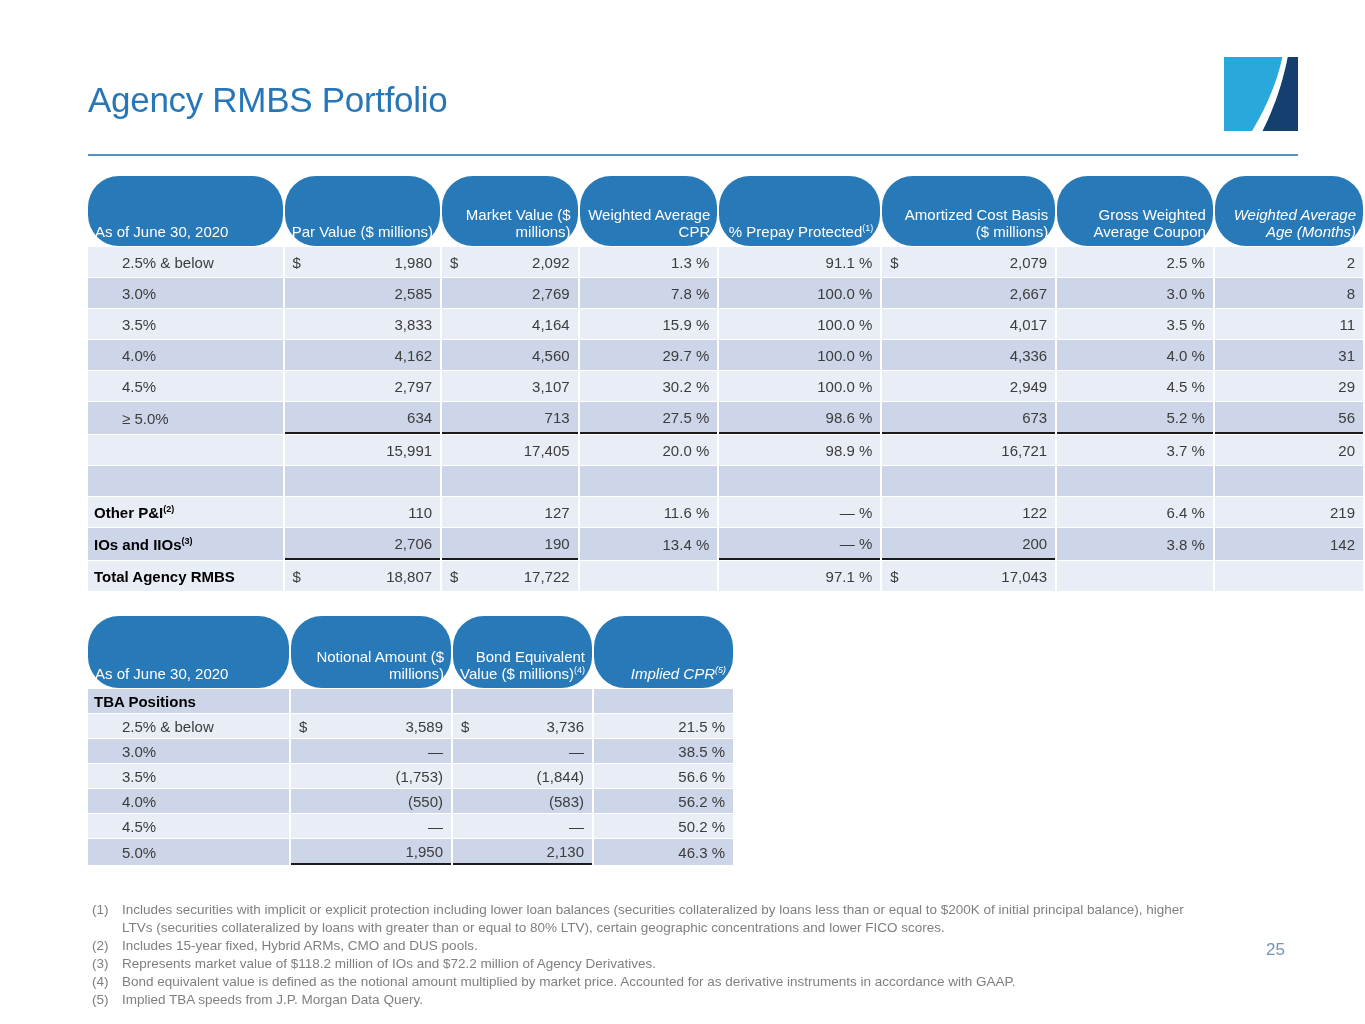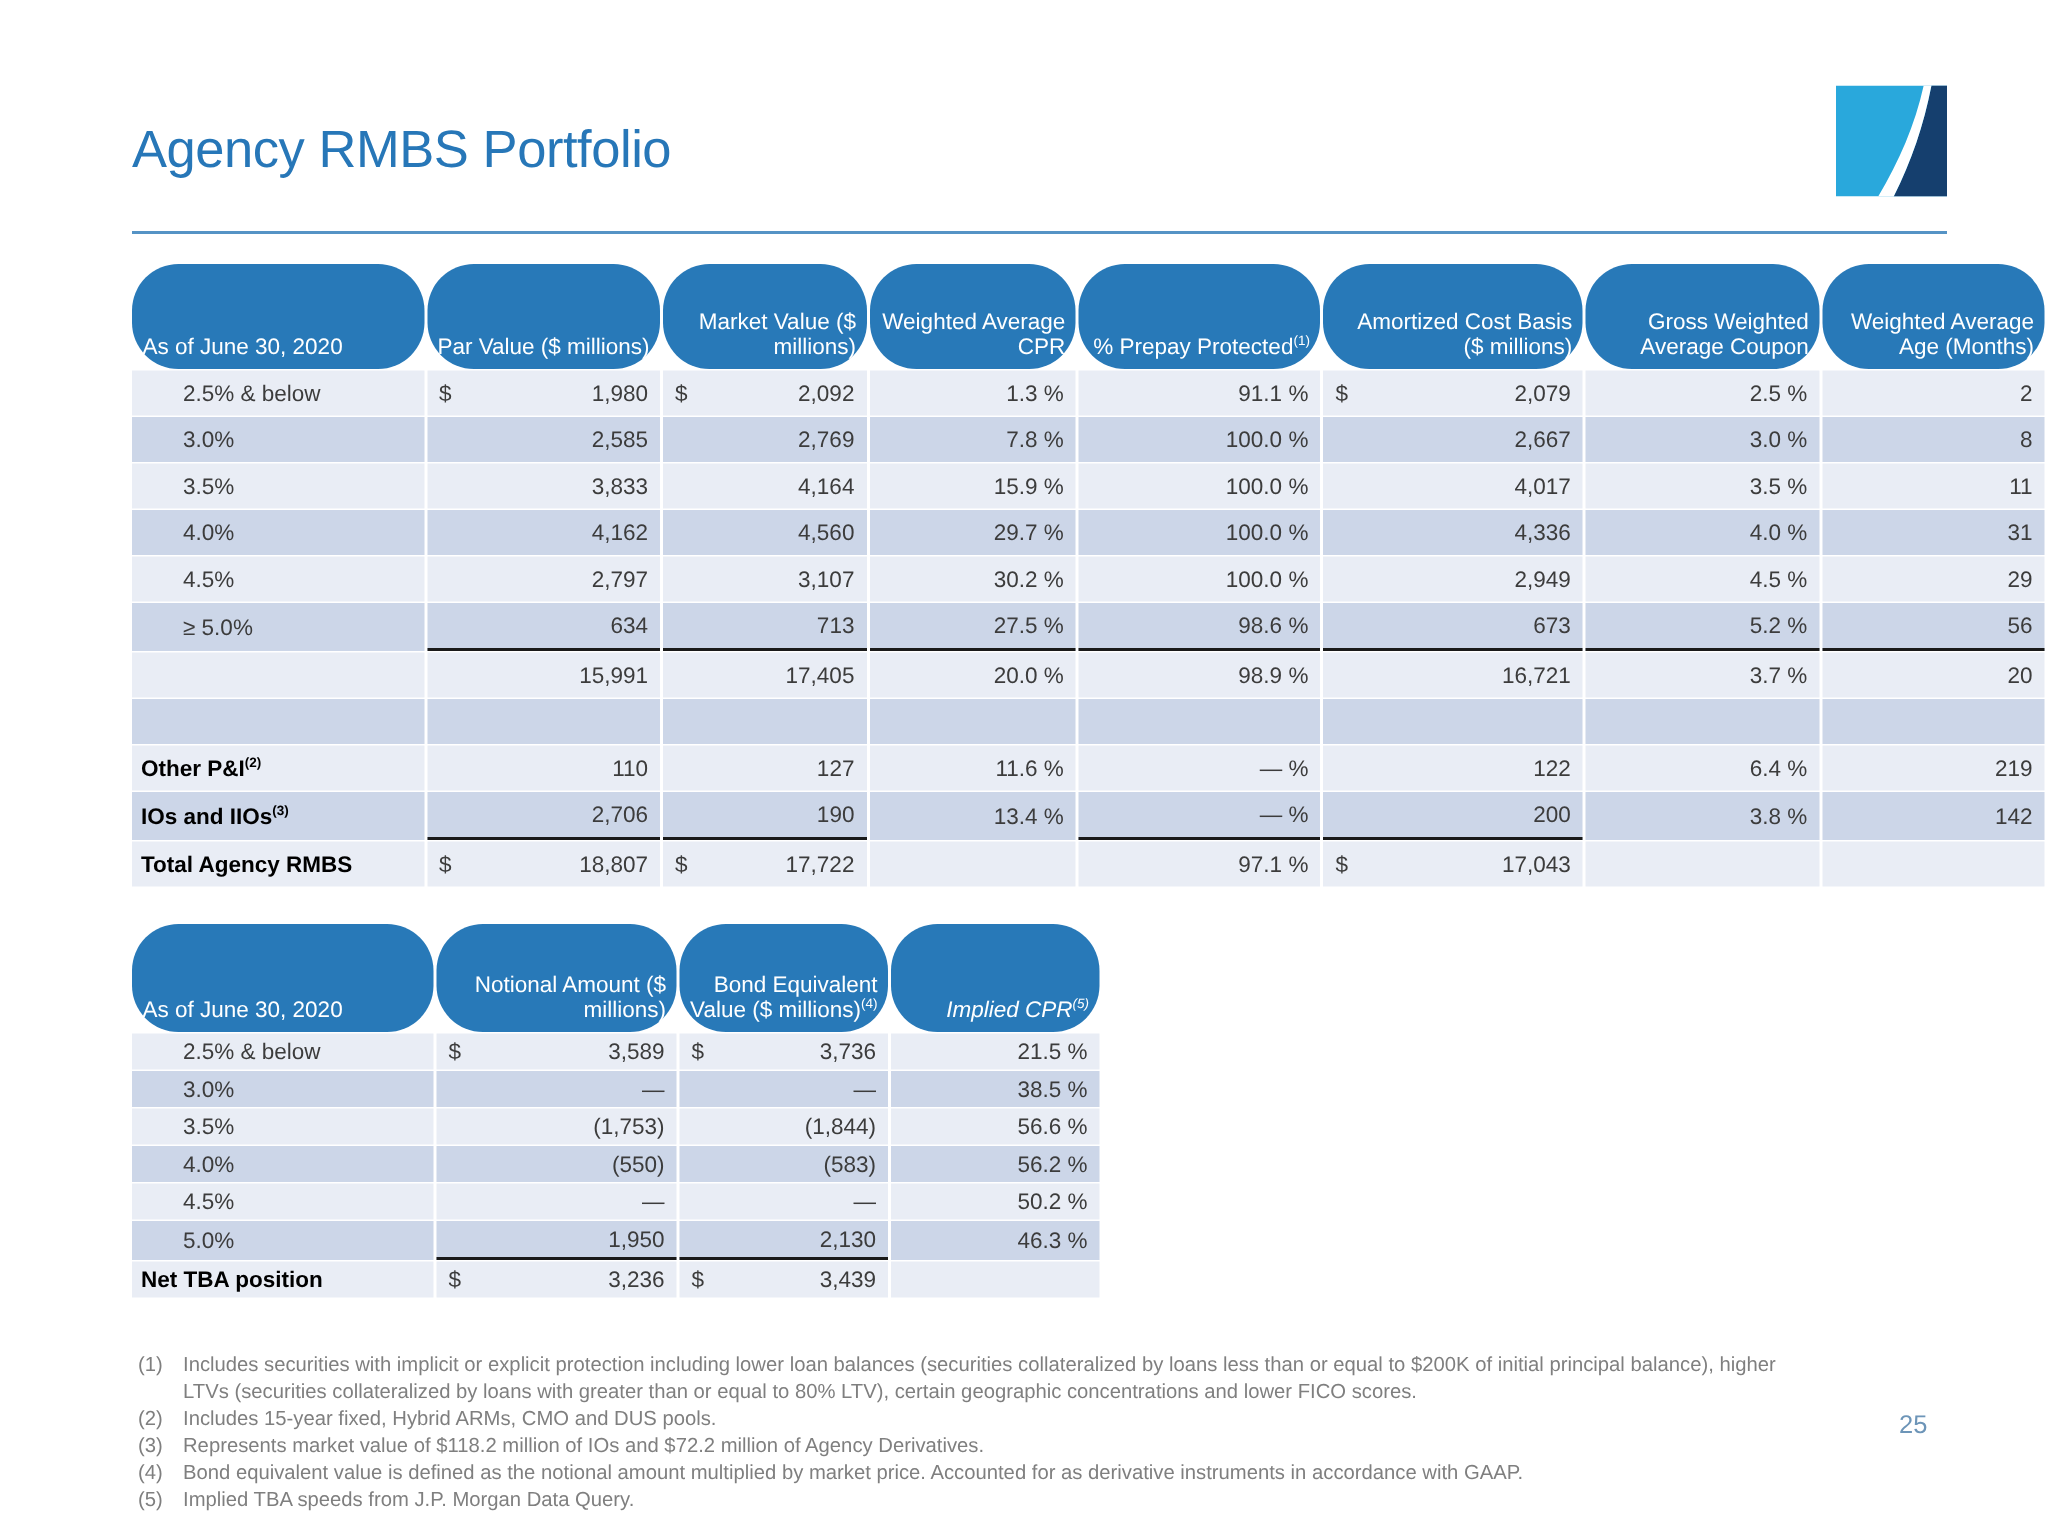--- a/index.html
+++ b/index.html
@@ -57,21 +57,21 @@
   <table class="t1">
     <thead>
         <tr>
           <th class="first" style="width: 187px;">As of June 30, 2020</th>
           <th style="width: 149px;">Par Value ($ millions)</th>
           <th style="width: 128px;">Market Value ($ millions)</th>
           <th style="width: 130px;">Weighted Average CPR</th>
           <th style="width: 154px;">% Prepay Protected<sup>(1)</sup></th>
           <th style="width: 148px; padding-left: 22px;">Amortized Cost Basis ($ millions)</th>
           <th style="width: 149px;">Gross Weighted Average Coupon</th>
-          <th style="width: 141px;">Weighted Average Age (Months)</th>
+          <th style="width: 141px; font-style: italic;">Weighted Average Age (Months)</th>
         </tr>
       </thead>
     <tbody>
         <tr class="light">
           <td class="lbl ind">2.5% &amp; below</td>
           <td class="money">
             <div class="in">
               <span>$</span>
               <span>1,980</span>
             </div>
@@ -214,20 +214,26 @@
   <table class="t2">
     <thead>
         <tr>
           <th class="first" style="width: 187px;">As of June 30, 2020</th>
           <th style="width: 149px;">Notional Amount ($ millions)</th>
           <th style="width: 128px;">Bond Equivalent Value ($ millions)<sup>(4)</sup></th>
           <th style="width: 128px; font-style: italic;">Implied CPR<sup>(5)</sup></th>
         </tr>
       </thead>
     <tbody>
+        <tr class="dark">
+          <td class="lbl bold">TBA Positions</td>
+          <td class="num"></td>
+          <td class="num"></td>
+          <td class="num"></td>
+        </tr>
         <tr class="light">
           <td class="lbl ind">2.5% &amp; below</td>
           <td class="money">
             <div class="in">
               <span>$</span>
               <span>3,589</span>
             </div>
           </td>
           <td class="money">
             <div class="in">
@@ -260,36 +266,20 @@
           <td class="num">—</td>
           <td class="num">—</td>
           <td class="num">50.2 %</td>
         </tr>
         <tr class="dark">
           <td class="lbl ind">5.0%</td>
           <td class="rule num">1,950</td>
           <td class="rule num">2,130</td>
           <td class="num">46.3 %</td>
         </tr>
-        <tr class="light">
-          <td class="lbl bold">Net TBA position</td>
-          <td class="money">
-            <div class="in">
-              <span>$</span>
-              <span>3,236</span>
-            </div>
-          </td>
-          <td class="money">
-            <div class="in">
-              <span>$</span>
-              <span>3,439</span>
-            </div>
-          </td>
-          <td class="num"></td>
-        </tr>
       </tbody>
   </table>
 
   <div class="footnotes">
     <div class="fn">
       <span class="fn-num">(1)</span>
       <span class="fn-text">Includes securities with implicit or explicit protection including lower loan balances (securities collateralized by loans less than or equal to $200K of initial principal balance), higher LTVs (securities collateralized by loans with greater than or equal to 80% LTV), certain geographic concentrations and lower FICO scores.</span>
     </div>
     <div class="fn">
       <span class="fn-num">(2)</span>

